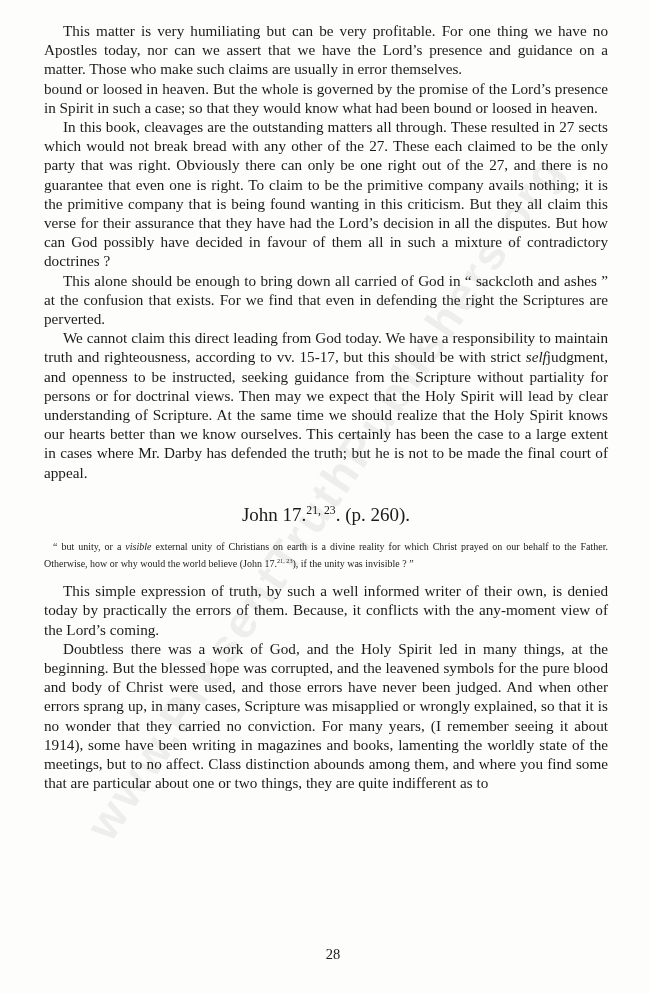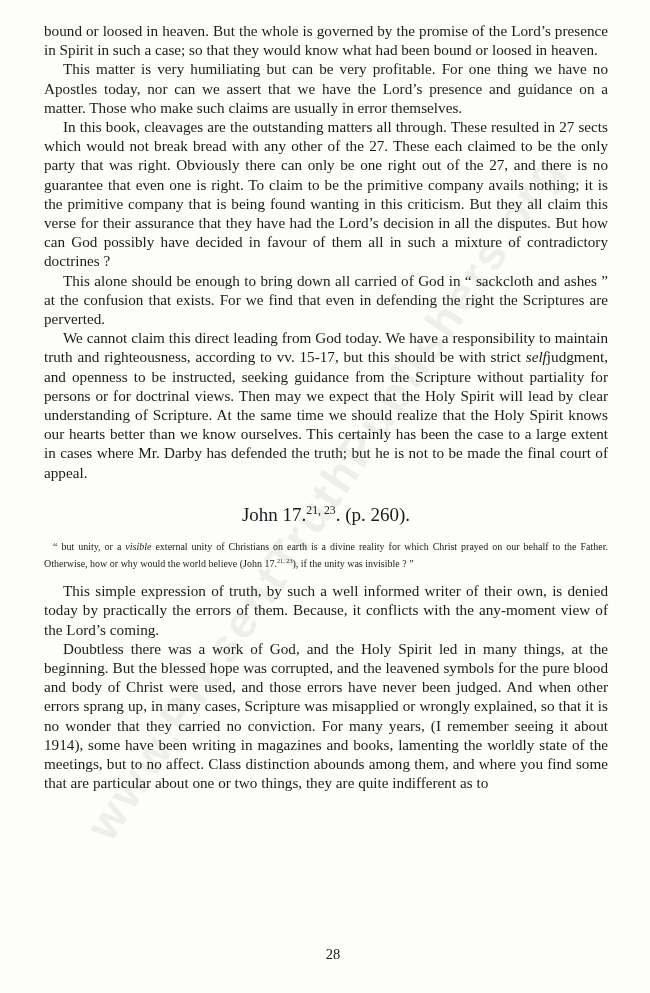--- a/index.html
+++ b/index.html
@@ -63,22 +63,22 @@
     z-index: 1;
     padding-left: 8px;
   }
 </style>
 </head>
 <body>
 
 <div class="watermark">www.PresentTruthPublishers.org</div>
 
 <main class="page-body">
+    <p class="para indent"><span>This matter is very humiliating but can be very profitable.  For one thing we have no Apostles today, nor can we assert that we have the Lord’s presence and guidance on a matter.  Those who make such claims are usually in error themselves.</span></p>
     <p class="para"><span>bound or loosed in heaven.  But the whole is governed by the promise of the Lord’s presence in Spirit in such a case; so that they would know what had been bound or loosed in heaven.</span></p>
-    <p class="para indent"><span>This matter is very humiliating but can be very profitable.  For one thing we have no Apostles today, nor can we assert that we have the Lord’s presence and guidance on a matter.  Those who make such claims are usually in error themselves.</span></p>
     <p class="para indent"><span>In this book, cleavages are the outstanding matters all through. These resulted in 27 sects which would not break bread with any other of the 27.  These each claimed to be the only party that was right. Obviously there can only be one right out of the 27, and there is no guarantee that even one is right.  To claim to be the primitive company avails nothing; it is the primitive company that is being found wanting in this criticism.  But they all claim this verse for their assurance that they have had the Lord’s decision in all the disputes.  But how can God possibly have decided in favour of them all in such a mixture of contradictory doctrines ?</span></p>
     <p class="para indent"><span>This alone should be enough to bring down all carried of God in “ sackcloth and ashes ” at the confusion that exists.  For we find that even in defending the right the Scriptures are perverted.</span></p>
     <p class="para indent"><span>We cannot claim this direct leading from God today.  We have a responsibility to maintain truth and righteousness, according to vv. 15-17, but this should be with strict </span><em>self</em><span>judgment, and openness to be instructed, seeking guidance from the Scripture without partiality for persons or for doctrinal views.  Then may we expect that the Holy Spirit will lead by clear understanding of Scripture.  At the same time we should realize that the Holy Spirit knows our hearts better than we know ourselves.  This certainly has been the case to a large extent in cases where Mr. Darby has defended the truth; but he is not to be made the final court of appeal.</span></p>
     <h2 class="heading"><span>John 17.</span><sup>21, 23</sup><span>. (p. 260).</span></h2>
     <p class="quote"><span>“ but unity, or a </span><em>visible</em><span> external unity of Christians on earth is a divine reality for which Christ prayed on our behalf to the Father.  Otherwise, how or why would the world believe (John 17.</span><sup>21, 23</sup><span>), if the unity was invisible ? ”</span></p>
     <p class="para indent"><span>This simple expression of truth, by such a well informed writer of their own, is denied today by practically the errors of them.  Because, it conflicts with the any-moment view of the Lord’s coming.</span></p>
     <p class="para indent"><span>Doubtless there was a work of God, and the Holy Spirit led in many things, at the beginning.  But the blessed hope was corrupted, and the leavened symbols for the pure blood and body of Christ were used, and those errors have never been judged.  And when other errors sprang up, in many cases, Scripture was misapplied or wrongly explained, so that it is no wonder that they carried no conviction.  For many years, (I remember seeing it about 1914), some have been writing in magazines and books, lamenting the worldly state of the meetings, but to no affect. Class distinction abounds among them, and where you find some that are particular about one or two things, they are quite indifferent as to</span></p>
   </main>
 
 <div class="page-number">28</div>

